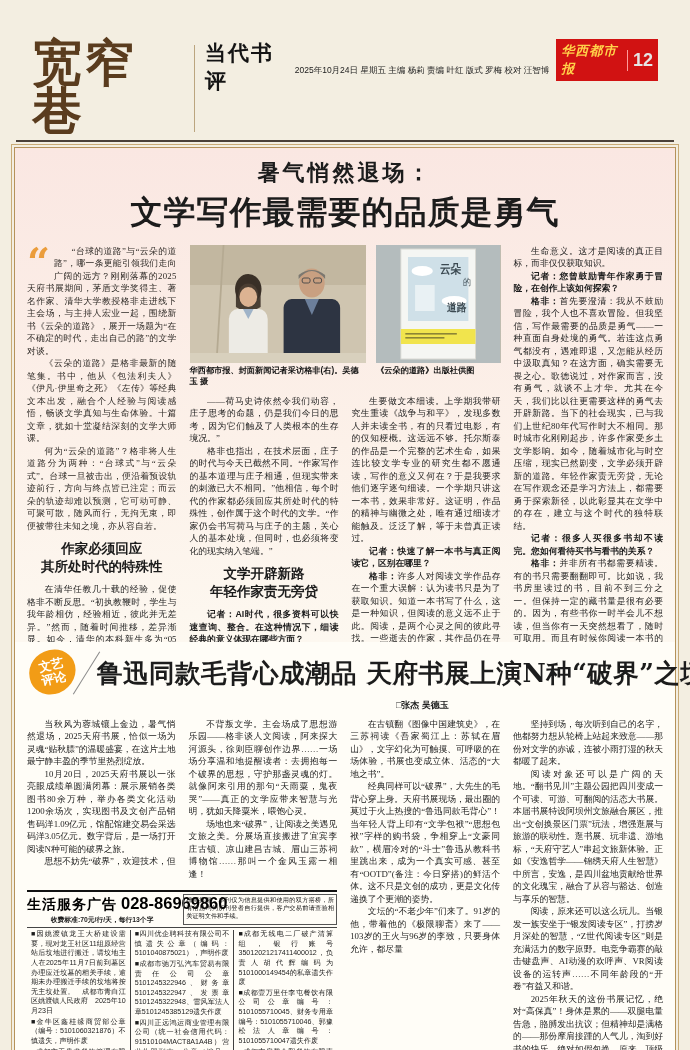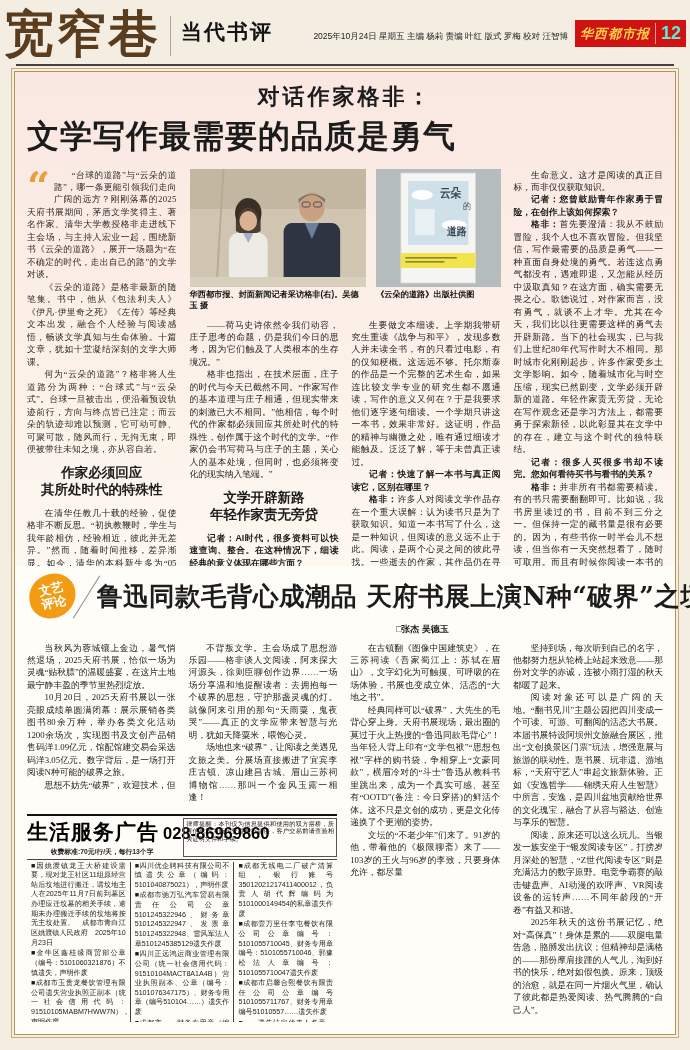--- a/index.html
+++ b/index.html
@@ -3,41 +3,41 @@
 <meta charset="utf-8">
 <style>
   html,body{margin:0;padding:0;}
   body{
     width:690px;height:1050px;overflow:hidden;
     background:#f3eee1;
     font-family:"Liberation Serif", serif;
     color:#1c1c1c;
   }
   
-  .masthead{display:flex;align-items:center;padding:10px 4px 4px;}
+  .masthead{display:flex;align-items:flex-start;padding:10px 32px 4px;margin-top:29px;}
   .m-title{font-size:50px;line-height:.95;font-weight:bold;color:#5a3c1e;
     font-family:"DejaVu Serif", serif;letter-spacing:2px;}
   .m-divider{width:1px;align-self:stretch;background:#bba57f;margin:6px 10px 2px;}
   .m-sub{font-size:21px;font-weight:bold;color:#141414;padding-bottom:3px;letter-spacing:2px;}
   .m-right{margin-left:auto;display:flex;align-items:flex-end;gap:7px;}
   .m-dateline{font-size:8.5px;color:#222;padding-bottom:4px;white-space:nowrap;font-family:"Liberation Sans",sans-serif;}
   .m-logo{background:#d11212;display:flex;align-items:center;gap:5px;padding:3px 5px;}
   .m-logo .paper{color:#ffd24a;font-style:italic;font-weight:bold;font-size:13px;letter-spacing:1px;font-family:"DejaVu Serif",serif;}
-  .m-logo .pageno{color:#5eead4;font-weight:bold;font-size:18px;font-family:"Liberation Sans",sans-serif;border-left:1px solid #ff9a9a;padding-left:5px;}
+  .m-logo .pageno{color:#e5e5e5;font-weight:bold;font-size:18px;font-family:"Liberation Sans",sans-serif;border-left:1px solid #ff9a9a;padding-left:5px;}
   .m-rule{border-top:2px solid #4a4038;margin:2px 16px 0;}
 
   
   .frame{margin:5px 14px 0;border:1px solid #b5925a;outline:1px solid #c9ab77;outline-offset:2px;
     background:#fffdf7;}
 
   
   .main-article{background:linear-gradient(180deg,#fae7e2 0%,#fcf1e9 60%,#fdf8f0 100%);
     padding:10px 12px 4px;height:494px;overflow:hidden;box-sizing:border-box;}
   .kicker{text-align:center;font-size:22px;font-weight:700;font-family:"DejaVu Serif",serif;letter-spacing:3px;}
-  .headline{font-size:32px;font-weight:900;font-family:"DejaVu Serif",serif;
+  .headline{text-align:center;font-size:32px;font-weight:900;font-family:"DejaVu Serif",serif;
     letter-spacing:1px;margin:3px 0 10px;}
   .cols{display:flex;gap:13px;}
   .col{flex:1;min-width:0;}
   .col-mid{flex:2.08;min-width:0;}
   .para{font-size:8.8px;line-height:1.42;text-align:justify;margin:0;text-indent:2em;color:#1c1c1c;}
   .para.kai{color:#2e2a26;letter-spacing:.2px;}
   .para.q{font-family:"Liberation Sans",sans-serif;font-weight:700;}
   .para b{font-family:"Liberation Sans",sans-serif;}
   .para.subhead{font-size:13.5px;font-weight:800;text-align:center;text-indent:0;
     white-space:pre-line;line-height:1.3;margin:8px 0;font-family:Liberation Sans, sans-serif;}
@@ -67,21 +67,21 @@
   .review-body{display:flex;}
   .rb-left{width:50.5%;box-sizing:border-box;padding-right:11px;display:flex;flex-direction:column;}
   .rb-left-cols{display:flex;gap:13px;height:166px;overflow:hidden;}
   .rb-right{flex:1;display:flex;gap:13px;padding-left:2px;height:384px;overflow:hidden;}
 
   
   .ads{margin-top:6px;border-top:2.5px solid #111;height:208px;overflow:hidden;}
   .ads-head{display:flex;gap:6px;align-items:stretch;padding:2px 0;border-bottom:1px solid #444;}
   .ads-left{flex:1;min-width:0;}
   .ads-banner{display:flex;align-items:baseline;gap:4px;white-space:nowrap;}
-  .ads-title{font-weight:900;font-size:21px;color:#000;font-family:"Liberation Sans",sans-serif;letter-spacing:1px;}
+  .ads-title{font-weight:900;font-size:14px;color:#000;font-family:"Liberation Sans",sans-serif;letter-spacing:1px;}
   .ads-phone{font-weight:900;font-size:16.5px;color:#000000;font-family:"Liberation Sans",sans-serif;}
   .ads-rate{font-size:6.8px;font-weight:700;text-align:center;margin-top:1px;
     font-family:"Liberation Sans",sans-serif;}
   .ads-disclaimer{width:148px;flex:none;border:1px solid #555;font-size:6.2px;line-height:1.28;
     padding:1px 2px;color:#111;font-family:"Liberation Sans",sans-serif;text-align:justify;}
   .ads-cols{display:flex;margin-top:2px;height:160px;overflow:hidden;}
   .ads-col{flex:1;min-width:0;padding:0 4px;}
   .ads-col + .ads-col{border-left:1px solid #404040;}
   .ads-col .para{font-size:7.1px;line-height:1.36;text-indent:0;margin-bottom:1px;
     font-family:"Liberation Sans",sans-serif;}
@@ -99,21 +99,21 @@
       <span class="paper">华西都市报</span>
       <span class="pageno">12</span>
     </div>
   </div>
 </header>
 <div class="m-rule"></div>
 
 <div class="frame">
 
   <section class="main-article">
-    <div class="kicker">对话作家格非：</div>
+    <div class="kicker">暑气悄然退场：</div>
     <div class="headline">文学写作最需要的品质是勇气</div>
 
     <div class="cols">
 
       <div class="col">
         <div class="qmark">“</div>
       <p class="para kai">“台球的道路”与“云朵的道路”，哪一条更能引领我们走向广阔的远方？刚刚落幕的2025天府书展期间，茅盾文学奖得主、著名作家、清华大学教授格非走进线下主会场，与主持人宏业一起，围绕新书《云朵的道路》，展开一场题为“在不确定的时代，走出自己的路”的文学对谈。</p>
           <p class="para kai">《云朵的道路》是格非最新的随笔集。书中，他从《包法利夫人》《伊凡·伊里奇之死》《左传》等经典文本出发，融合个人经验与阅读感悟，畅谈文学真知与生命体验。十篇文章，犹如十堂凝结深刻的文学大师课。</p>
           <p class="para kai">何为“云朵的道路”？格非将人生道路分为两种：“台球式”与“云朵式”。台球一旦被击出，便沿着预设轨迹前行，方向与终点皆已注定；而云朵的轨迹却难以预测，它可动可静、可聚可散，随风而行，无拘无束，即便被带往未知之境，亦从容自若。</p>
           <p class="para subhead">作家必须回应

